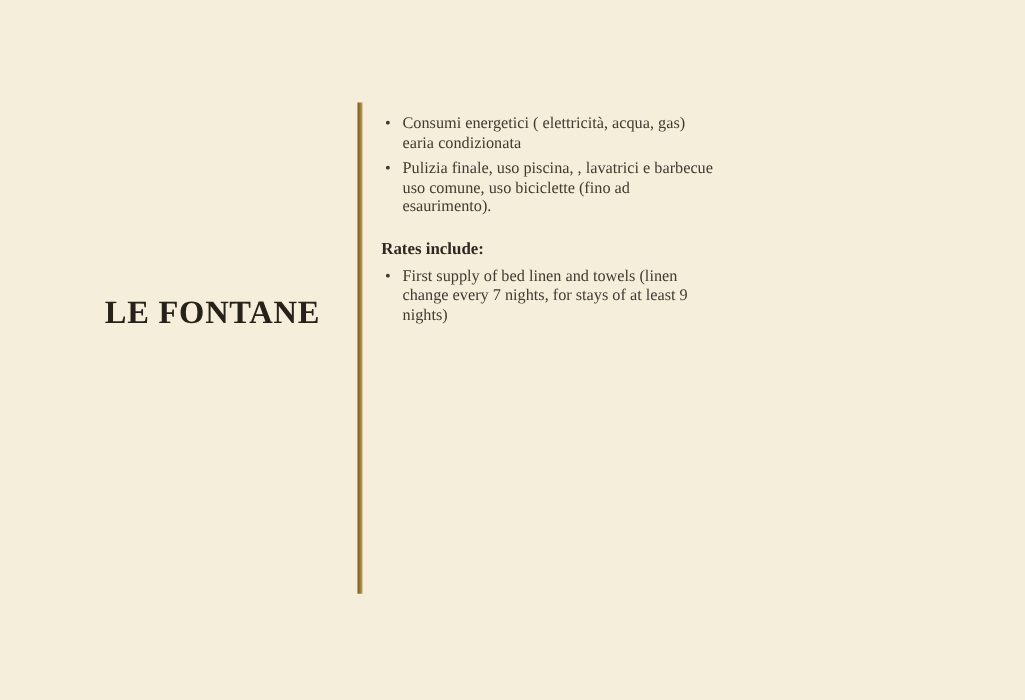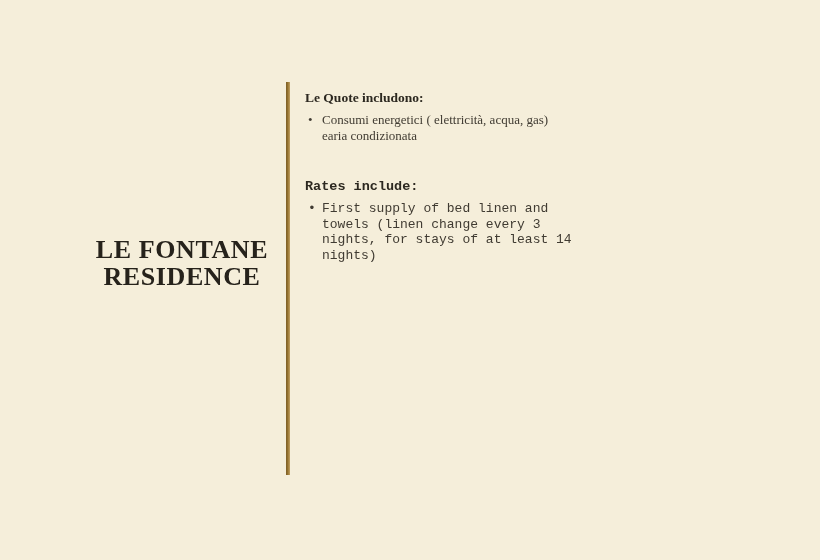--- a/index.html
+++ b/index.html
@@ -12,21 +12,21 @@
     overflow: hidden;
   }
   .page {
     position: relative;
     width: 820px;
     height: 560px;
     background: #f5eeda;
   }
   .title-block {
     position: absolute;
-    left: 70px;
+    left: 58px;
     top: 236px;
     width: 224px;
     text-align: center;
     font-weight: 700;
     font-size: 26px;
     line-height: 27px;
     letter-spacing: 0.6px;
     color: #26221b;
   }
   .title-line {
@@ -71,46 +71,44 @@
   }
   .bullet-list li::before {
     content: "\2022";
     position: absolute;
     left: 3px;
     top: 0;
     font-size: 13px;
     color: #403b32;
   }
   .info-section + .info-section {
-    margin-top: 36px;
-    font-family: Liberation Mono, monospace;
+    margin-top: 18px;
   }
 </style>
 </head>
 <body>
 
 <div class="page">
 
   <div class="title-block">
     <span class="title-line">LE FONTANE</span>
-    <span class="title-line">RESIDENCE</span>
   </div>
 
   <div class="divider"></div>
 
   <div class="content">
 
     <section class="info-section">
-      <h2 class="section-heading">Le Quote includono:</h2>
       <ul class="bullet-list">
           <li>Consumi energetici ( elettricità, acqua, gas) earia condizionata</li>
+          <li>Pulizia finale, uso piscina, , lavatrici e barbecue uso comune, uso biciclette (fino ad esaurimento).</li>
         </ul>
     </section>
 
     <section class="info-section">
       <h2 class="section-heading">Rates include:</h2>
       <ul class="bullet-list">
-          <li>First supply of bed linen and towels (linen change every 3 nights, for stays of at least 14 nights)</li>
+          <li>First supply of bed linen and towels (linen change every 7 nights, for stays of at least 9 nights)</li>
         </ul>
     </section>
 
   </div>
 </div>
 
 </body></html>

